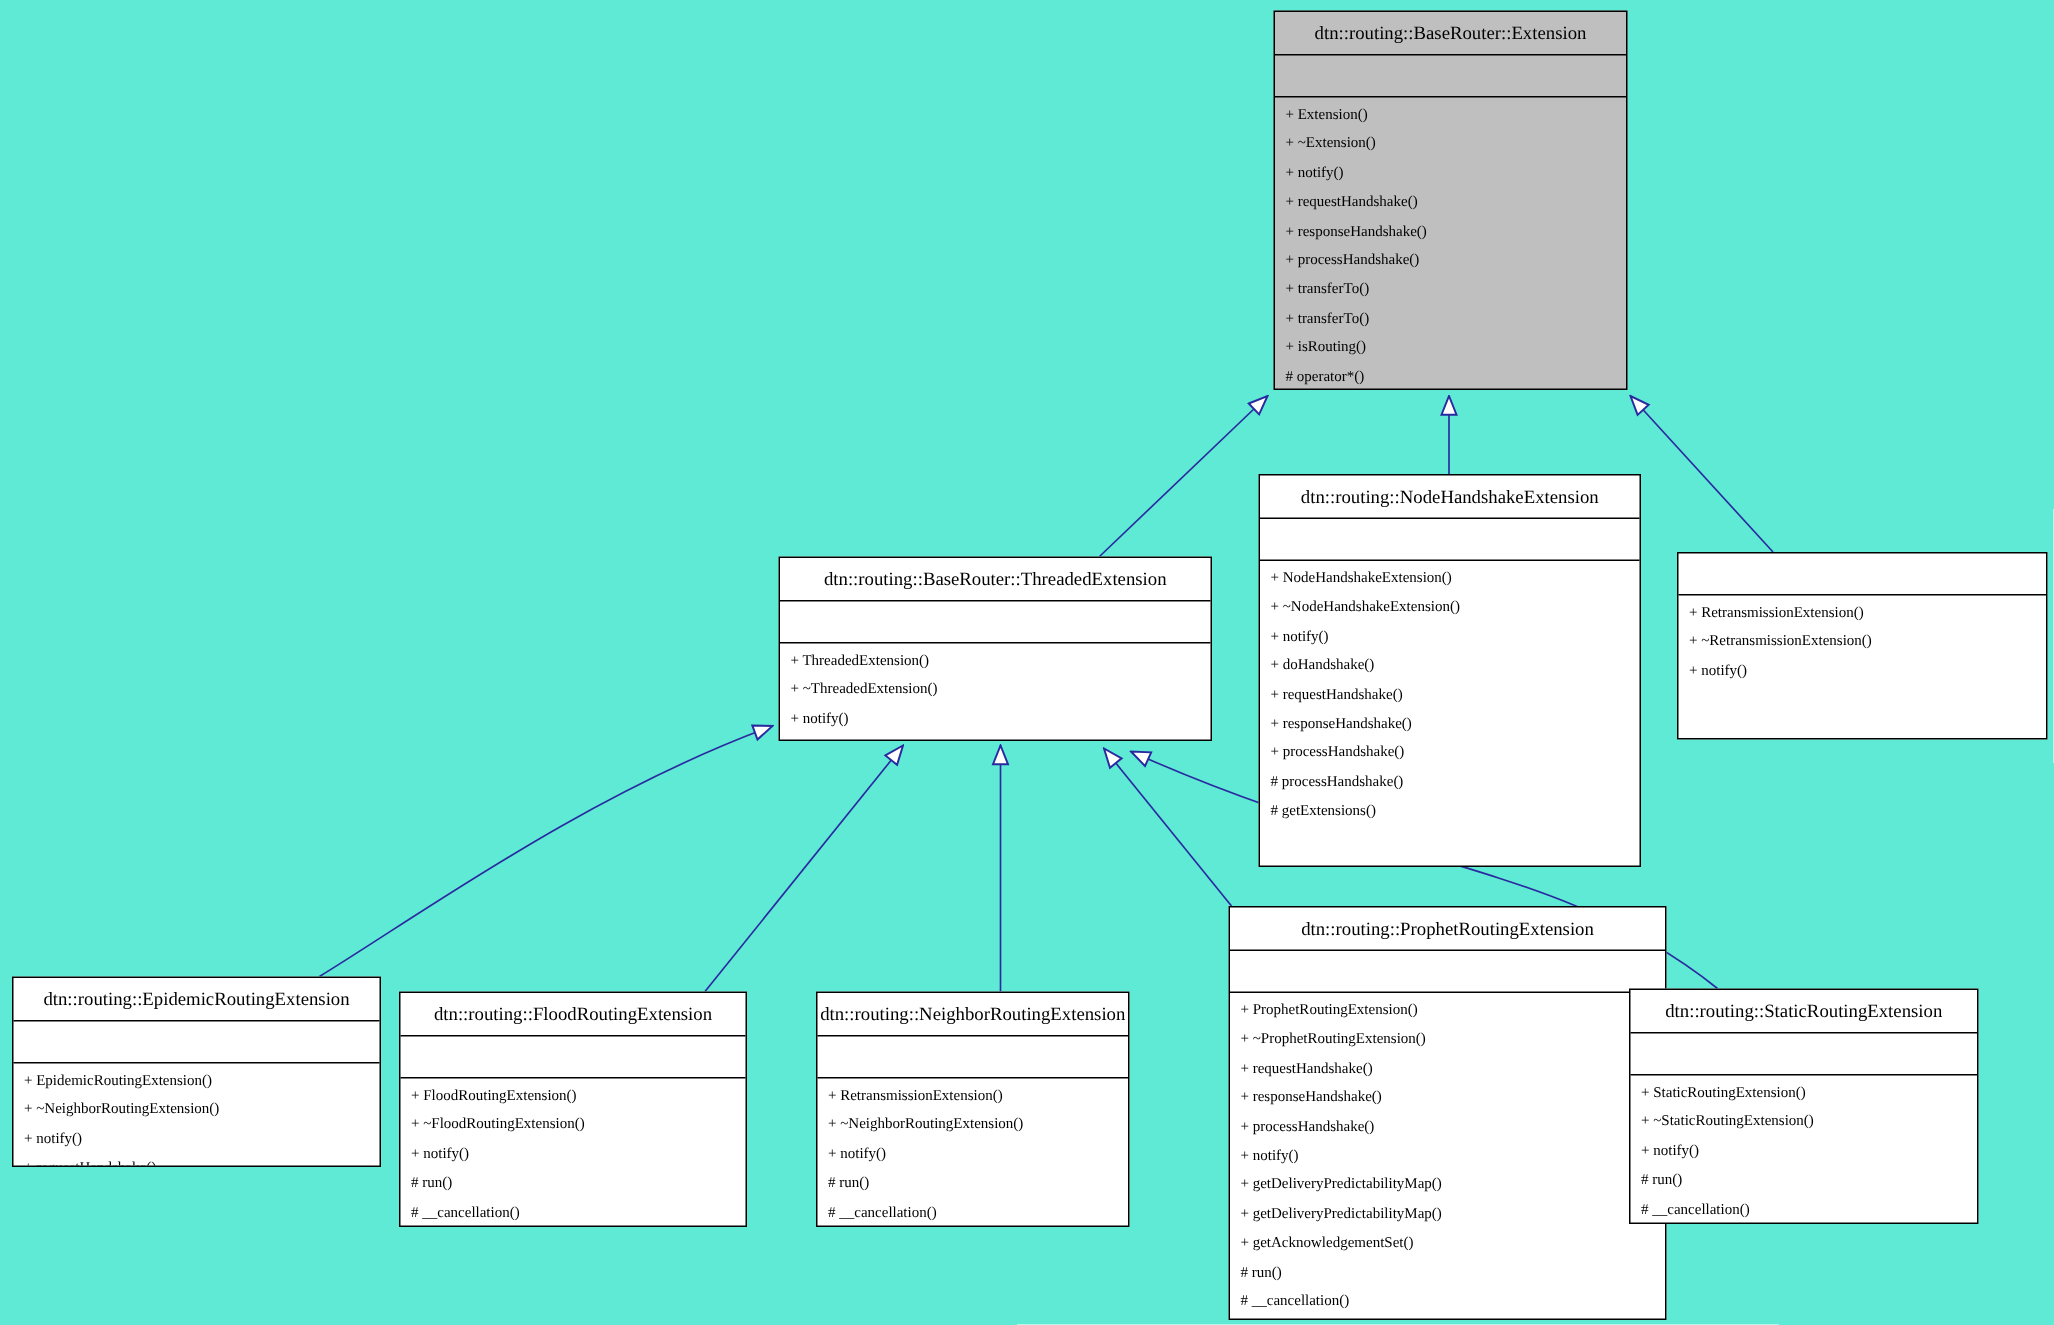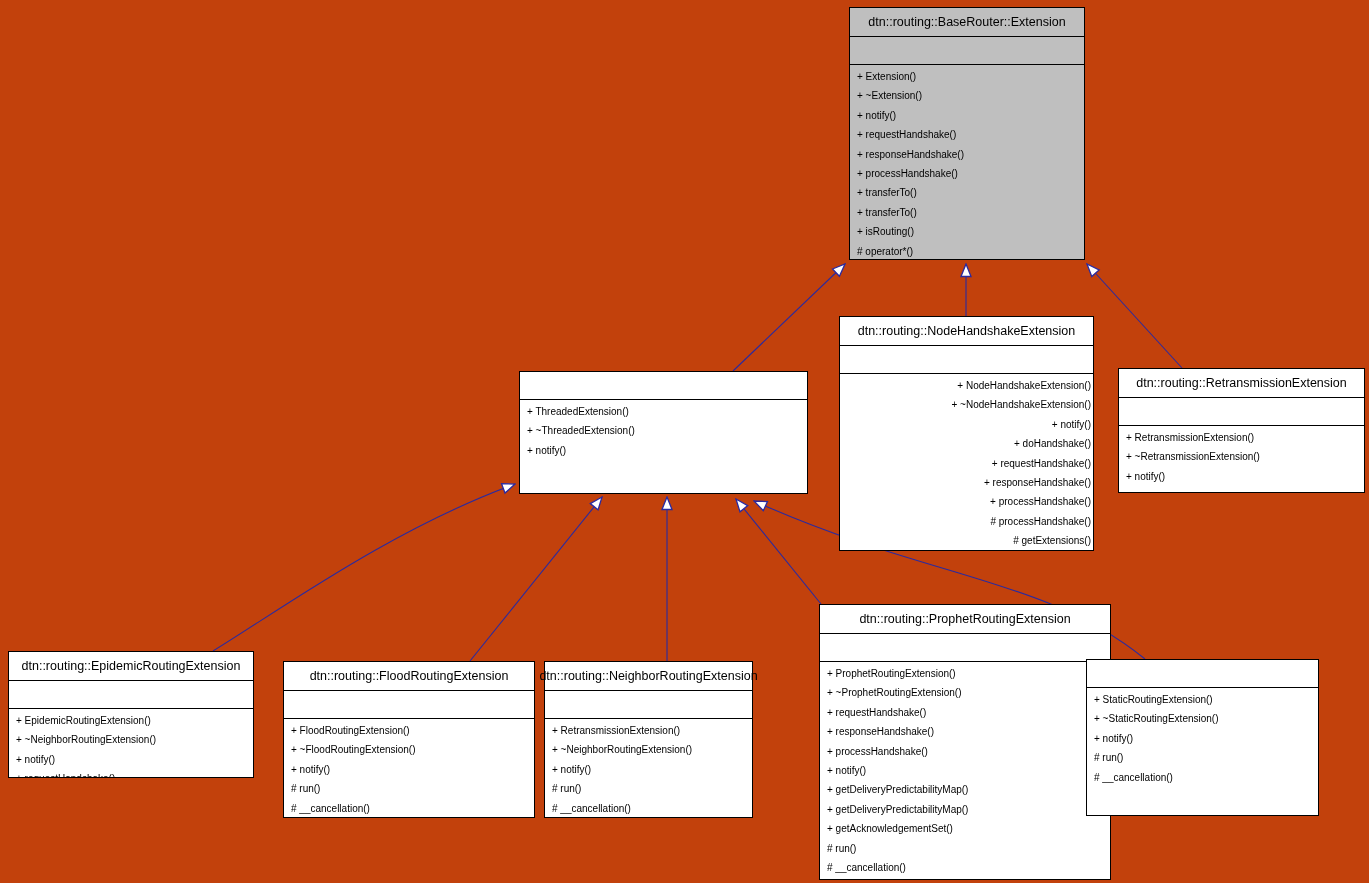--- a/index.html
+++ b/index.html
@@ -4,22 +4,22 @@
 <style>
   html, body {
     margin: 0;
     padding: 0;
     background: #ffffff;
   }
   #stage {
     position: relative;
     width: 1369px;
     height: 883px;
-    background: #c2410c;
-    font-family: Liberation Sans, sans-serif;
+    background: #5eead4;
+    font-family: Liberation Serif, serif;
     overflow: hidden;
   }
   #edges {
     position: absolute;
     left: 0;
     top: 0;
     pointer-events: none;
   }
   .class-box {
     position: absolute;
@@ -90,64 +90,64 @@
         <div class="method">+ requestHandshake()</div>
         <div class="method">+ responseHandshake()</div>
         <div class="method">+ processHandshake()</div>
         <div class="method">+ transferTo()</div>
         <div class="method">+ transferTo()</div>
         <div class="method">+ isRouting()</div>
         <div class="method"># operator*()</div>
       </div>
     </div>
     <div class="class-box" style="left: 519px; top: 371px; width: 289px; height: 123px;">
+      <div class="c-title">dtn::routing::BaseRouter::ThreadedExtension</div>
       <div class="c-attrs"></div>
       <div class="c-methods">
         <div class="method">+ ThreadedExtension()</div>
         <div class="method">+ ~ThreadedExtension()</div>
         <div class="method">+ notify()</div>
       </div>
     </div>
-    <div class="class-box" style="left: 839px; top: 316px; width: 255px; height: 235px; text-align: right;">
+    <div class="class-box" style="left: 839px; top: 316px; width: 255px; height: 262px;">
       <div class="c-title">dtn::routing::NodeHandshakeExtension</div>
       <div class="c-attrs"></div>
       <div class="c-methods">
         <div class="method">+ NodeHandshakeExtension()</div>
         <div class="method">+ ~NodeHandshakeExtension()</div>
         <div class="method">+ notify()</div>
         <div class="method">+ doHandshake()</div>
         <div class="method">+ requestHandshake()</div>
         <div class="method">+ responseHandshake()</div>
         <div class="method">+ processHandshake()</div>
         <div class="method"># processHandshake()</div>
         <div class="method"># getExtensions()</div>
       </div>
     </div>
     <div class="class-box" style="left: 1118px; top: 368px; width: 247px; height: 125px;">
-      <div class="c-title">dtn::routing::RetransmissionExtension</div>
       <div class="c-attrs"></div>
       <div class="c-methods">
         <div class="method">+ RetransmissionExtension()</div>
         <div class="method">+ ~RetransmissionExtension()</div>
         <div class="method">+ notify()</div>
       </div>
     </div>
     <div class="class-box" style="left: 8px; top: 651px; width: 246px; height: 127px;">
       <div class="c-title">dtn::routing::EpidemicRoutingExtension</div>
       <div class="c-attrs"></div>
       <div class="c-methods">
         <div class="method">+ EpidemicRoutingExtension()</div>
         <div class="method">+ ~NeighborRoutingExtension()</div>
         <div class="method">+ notify()</div>
         <div class="method">+ requestHandshake()</div>
         <div class="method"># run()</div>
         <div class="method"># __cancellation()</div>
       </div>
     </div>
-    <div class="class-box" style="left: 283px; top: 661px; width: 252px; height: 157px;">
+    <div class="class-box" style="left: 266px; top: 661px; width: 232px; height: 157px;">
       <div class="c-title">dtn::routing::FloodRoutingExtension</div>
       <div class="c-attrs"></div>
       <div class="c-methods">
         <div class="method">+ FloodRoutingExtension()</div>
         <div class="method">+ ~FloodRoutingExtension()</div>
         <div class="method">+ notify()</div>
         <div class="method"># run()</div>
         <div class="method"># __cancellation()</div>
       </div>
     </div>
@@ -173,20 +173,21 @@
         <div class="method">+ processHandshake()</div>
         <div class="method">+ notify()</div>
         <div class="method">+ getDeliveryPredictabilityMap()</div>
         <div class="method">+ getDeliveryPredictabilityMap()</div>
         <div class="method">+ getAcknowledgementSet()</div>
         <div class="method"># run()</div>
         <div class="method"># __cancellation()</div>
       </div>
     </div>
     <div class="class-box" style="left: 1086px; top: 659px; width: 233px; height: 157px;">
+      <div class="c-title">dtn::routing::StaticRoutingExtension</div>
       <div class="c-attrs"></div>
       <div class="c-methods">
         <div class="method">+ StaticRoutingExtension()</div>
         <div class="method">+ ~StaticRoutingExtension()</div>
         <div class="method">+ notify()</div>
         <div class="method"># run()</div>
         <div class="method"># __cancellation()</div>
       </div>
     </div>
   </div>

